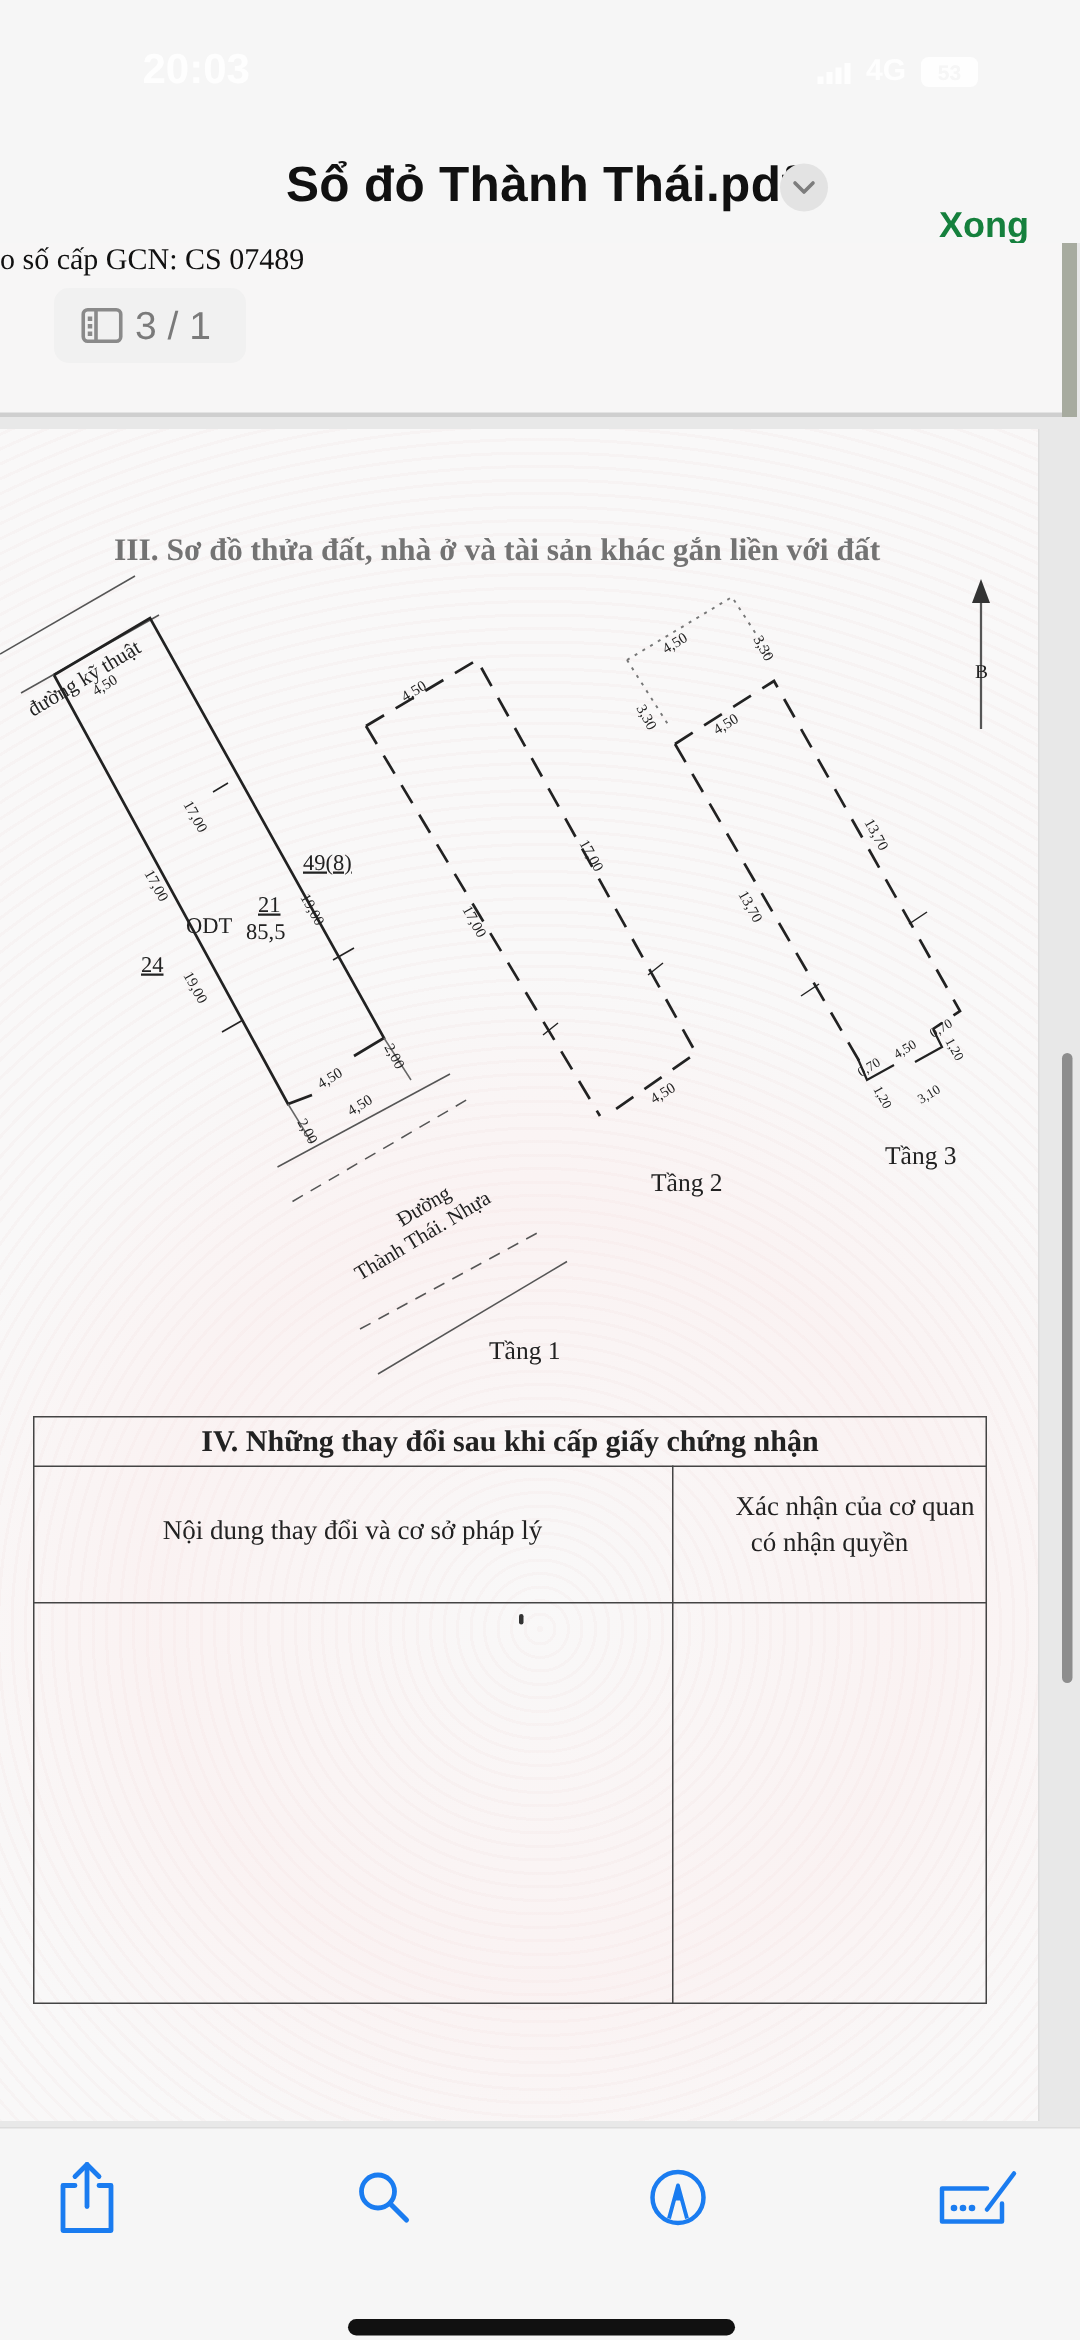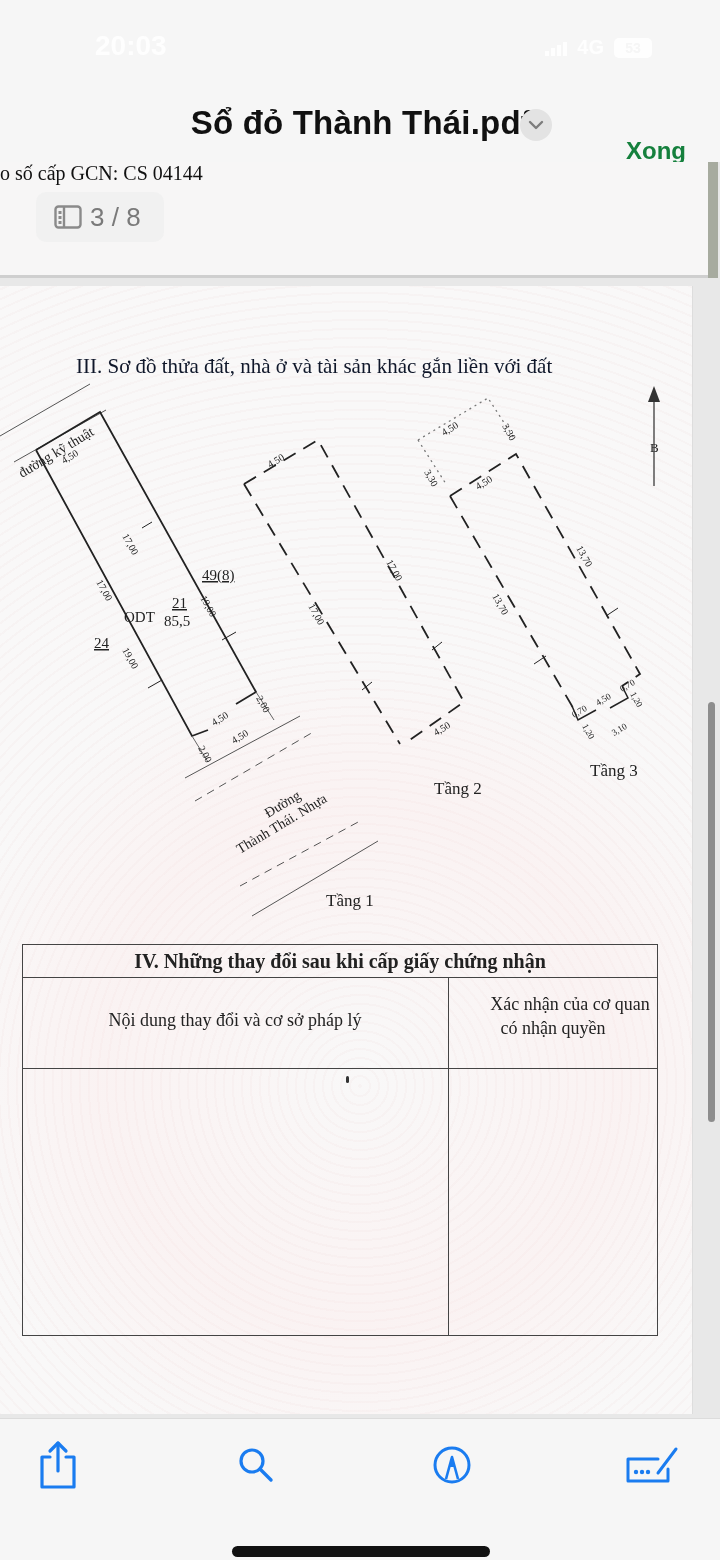--- a/index.html
+++ b/index.html
@@ -27,21 +27,21 @@
   .page-prev-edge { position: absolute; left: 708px; top: 0; width: 10px; height: 116px; background: #a7ab9f; }
   .prev-text { position: absolute; left: 0; top: 0; font-family: "Liberation Serif", serif; font-size: 20px; color: #111; }
   .page-indicator { position: absolute; left: 36px; top: 30px; width: 128px; height: 50px; background: rgba(240,240,240,0.85); border-radius: 10px; display: flex; align-items: center; gap: 8px; padding-left: 18px; }
   .page-indicator .pi-text { font-size: 26px; color: #7a7a7a; }
 
   .page-main { position: absolute; left: 0; top: 124px; width: 692px; height: 1128px; background: #f9f8f8; box-shadow: 1px 0 0 #ddd; overflow: hidden; }
   .page-main .watermark { position: absolute; inset: 0; background:
       radial-gradient(circle at 360px 780px, rgba(255,220,220,0.0) 0, rgba(255,225,225,0.25) 260px, rgba(255,255,255,0) 420px),
       repeating-radial-gradient(circle at 360px 800px, rgba(230,200,200,0.10) 0 2px, rgba(255,255,255,0) 2px 9px); }
 
-  .section3-title { position: absolute; left: 76px; top: 68px; font-family: "Liberation Serif", serif; font-weight: normal; font-size: 21px; color: #0f172a; }
+  .section3-title { position: absolute; left: 76px; top: 68px; font-family: "Liberation Serif", serif; font-weight: bold; font-size: 21px; color: #737373; }
 
   svg.diagram { position: absolute; left: 0; top: 0; }
   .diag-text { font-family: "Liberation Serif", serif; fill: #222; }
 
   .scroll-indicator { position: absolute; left: 708px; top: 540px; width: 7px; height: 420px; background: #8d8d8d; border-radius: 4px; }
   .tbl-box { position: absolute; border: 1.5px solid #444; }
   .cell-text { position: absolute; font-family: "Liberation Serif", serif; font-size: 18px; color: #222; text-align: center; }
 
   
   .toolbar { position: absolute; left: 0; top: 1418px; width: 720px; height: 142px; background: #f6f6f6; border-top: 1px solid #dcdcdc; }
@@ -72,33 +72,33 @@
     <div class="title-chevron">
       <svg width="16" height="10" viewBox="0 0 16 10">
           <path d="M2 2 L8 8 L14 2" stroke="#7d7d7d" stroke-width="2.4" fill="none" stroke-linecap="round" stroke-linejoin="round"></path>
         </svg>
     </div>
     <div class="done-btn">Xong</div>
   </div>
 
   <div class="doc-area">
     <div class="page-prev">
-      <div class="prev-text">o số cấp GCN: CS 04144</div>
+      <div class="prev-text">o số cấp GCN: CS 07489</div>
     </div>
     <div class="page-prev-edge"></div>
 
     <div class="page-indicator">
       <svg width="28" height="24" viewBox="0 0 28 24">
         <rect x="1.5" y="1.5" width="25" height="21" rx="3" fill="none" stroke="#8a8a8a" stroke-width="2.4"></rect>
         <line x1="10" y1="2" x2="10" y2="22" stroke="#8a8a8a" stroke-width="2.4"></line>
         <rect x="4.5" y="6" width="3" height="3" fill="#8a8a8a"></rect>
           <rect x="4.5" y="11" width="3" height="3" fill="#8a8a8a"></rect>
           <rect x="4.5" y="16" width="3" height="3" fill="#8a8a8a"></rect>
       </svg>
-      <span class="pi-text">3 / 8</span>
+      <span class="pi-text">3 / 1</span>
     </div>
 
     <div class="page-main">
       <div class="watermark"></div>
 
       <div class="section3-title">III. Sơ đồ thửa đất, nhà ở và tài sản khác gắn liền với đất</div>
 
       <svg class="diagram" width="692" height="660" viewBox="0 0 692 660">
         <g stroke="#222" fill="none">
 

